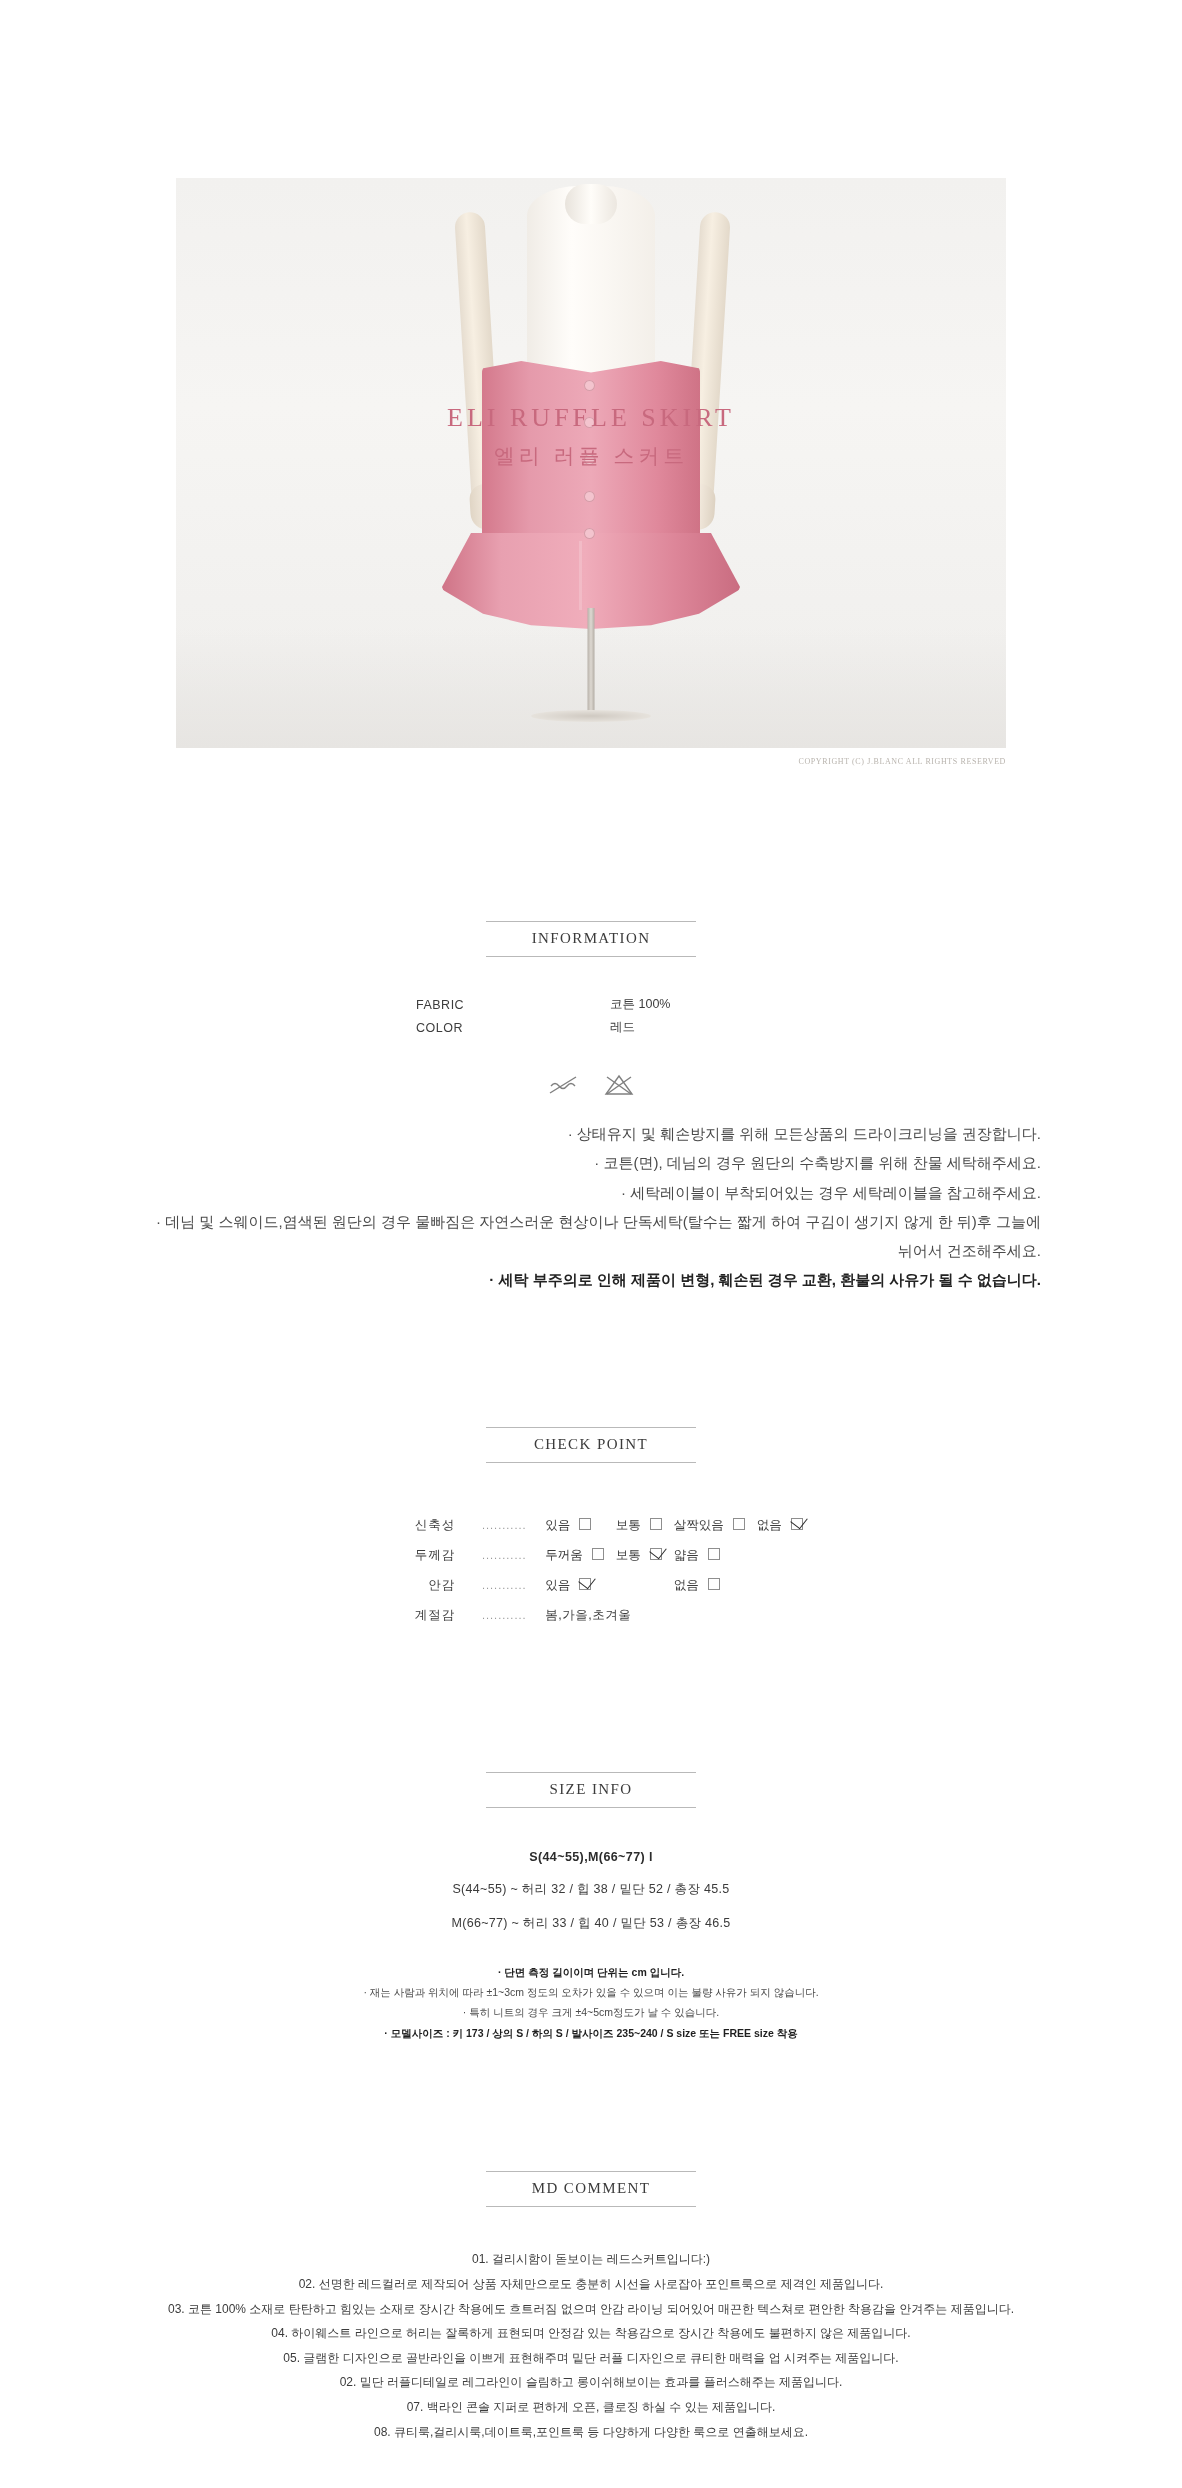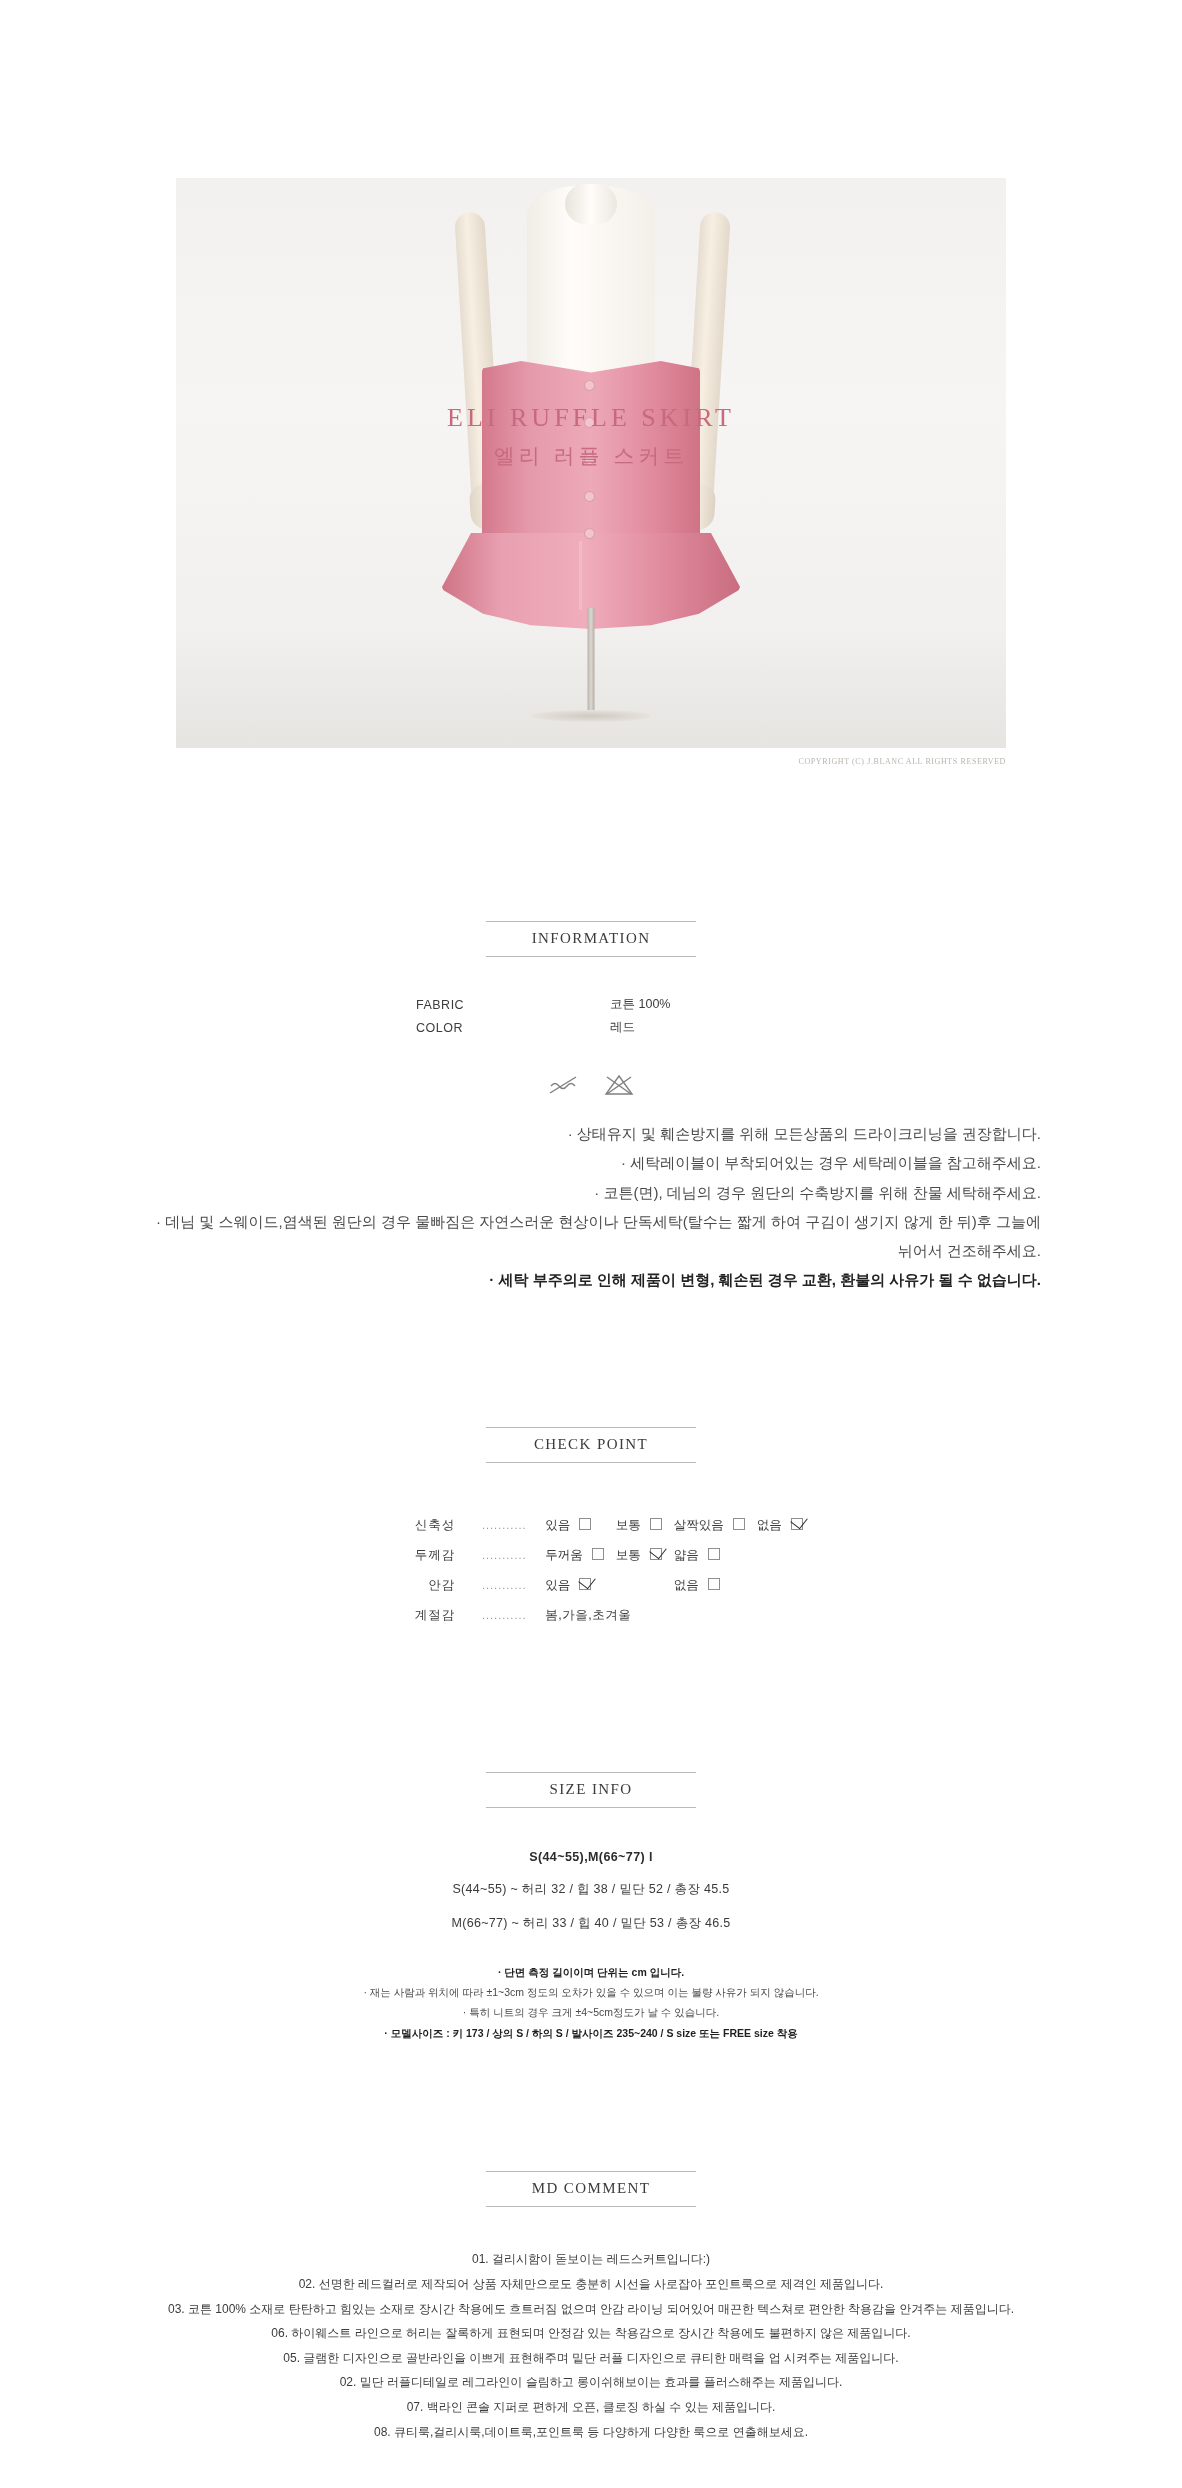--- a/index.html
+++ b/index.html
@@ -321,22 +321,22 @@
         <svg width="30" height="24" viewBox="0 0 30 24">
           <polygon points="15,3 28,21 2,21" fill="none" stroke="#555" stroke-width="1.4"></polygon>
           <line x1="3" y1="4" x2="27" y2="21" stroke="#555" stroke-width="1.4"></line>
           <line x1="27" y1="4" x2="3" y2="21" stroke="#555" stroke-width="1.4"></line>
         </svg>
       </span>
     </div>
 
     <div class="care-text">
       <div>· 상태유지 및 훼손방지를 위해 모든상품의 드라이크리닝을 권장합니다.</div>
+      <div>· 코튼(면), 데님의 경우 원단의 수축방지를 위해 찬물 세탁해주세요.</div>
       <div>· 세탁레이블이 부착되어있는 경우 세탁레이블을 참고해주세요.</div>
-      <div>· 코튼(면), 데님의 경우 원단의 수축방지를 위해 찬물 세탁해주세요.</div>
       <div>· 데님 및 스웨이드,염색된 원단의 경우 물빠짐은 자연스러운 현상이나 단독세탁(탈수는 짧게 하여 구김이 생기지 않게 한 뒤)후 그늘에 뉘어서 건조해주세요.</div>
       <div class="strong">· 세탁 부주의로 인해 제품이 변형, 훼손된 경우 교환, 환불의 사유가 될 수 없습니다.</div>
     </div>
   </div>
 
   <div class="block" id="checkpoint">
     <div class="sec-head">CHECK POINT</div>
 
     <table class="cp-table">
       <tbody>
@@ -403,21 +403,21 @@
       <div class="bold">· 모델사이즈 : 키 173 / 상의 S / 하의 S / 발사이즈 235~240 / S size 또는 FREE size 착용</div>
     </div>
   </div>
 
   <div class="block" id="mdcomment">
     <div class="sec-head">MD COMMENT</div>
     <div class="md-list">
       <div>01. 걸리시함이 돋보이는 레드스커트입니다:)</div>
       <div>02. 선명한 레드컬러로 제작되어 상품 자체만으로도 충분히 시선을 사로잡아 포인트룩으로 제격인 제품입니다.</div>
       <div>03. 코튼 100% 소재로 탄탄하고 힘있는 소재로 장시간 착용에도 흐트러짐 없으며 안감 라이닝 되어있어 매끈한 텍스쳐로 편안한 착용감을 안겨주는 제품입니다.</div>
-      <div>06. 하이웨스트 라인으로 허리는 잘록하게 표현되며 안정감 있는 착용감으로 장시간 착용에도 불편하지 않은 제품입니다.</div>
+      <div>04. 하이웨스트 라인으로 허리는 잘록하게 표현되며 안정감 있는 착용감으로 장시간 착용에도 불편하지 않은 제품입니다.</div>
       <div>05. 글램한 디자인으로 골반라인을 이쁘게 표현해주며 밑단 러플 디자인으로 큐티한 매력을 업 시켜주는 제품입니다.</div>
       <div>02. 밑단 러플디테일로 레그라인이 슬림하고 롱이쉬해보이는 효과를 플러스해주는 제품입니다.</div>
       <div>07. 백라인 콘솔 지퍼로 편하게 오픈, 클로징 하실 수 있는 제품입니다.</div>
       <div>08. 큐티룩,걸리시룩,데이트룩,포인트룩 등 다양하게 다양한 룩으로 연출해보세요.</div>
     </div>
   </div>
 
   <div class="chevron">
     <svg width="40" height="22" viewBox="0 0 40 22">
       <polyline points="4,4 20,18 36,4" fill="none" stroke="#bbbbbb" stroke-width="1.6"></polyline>

